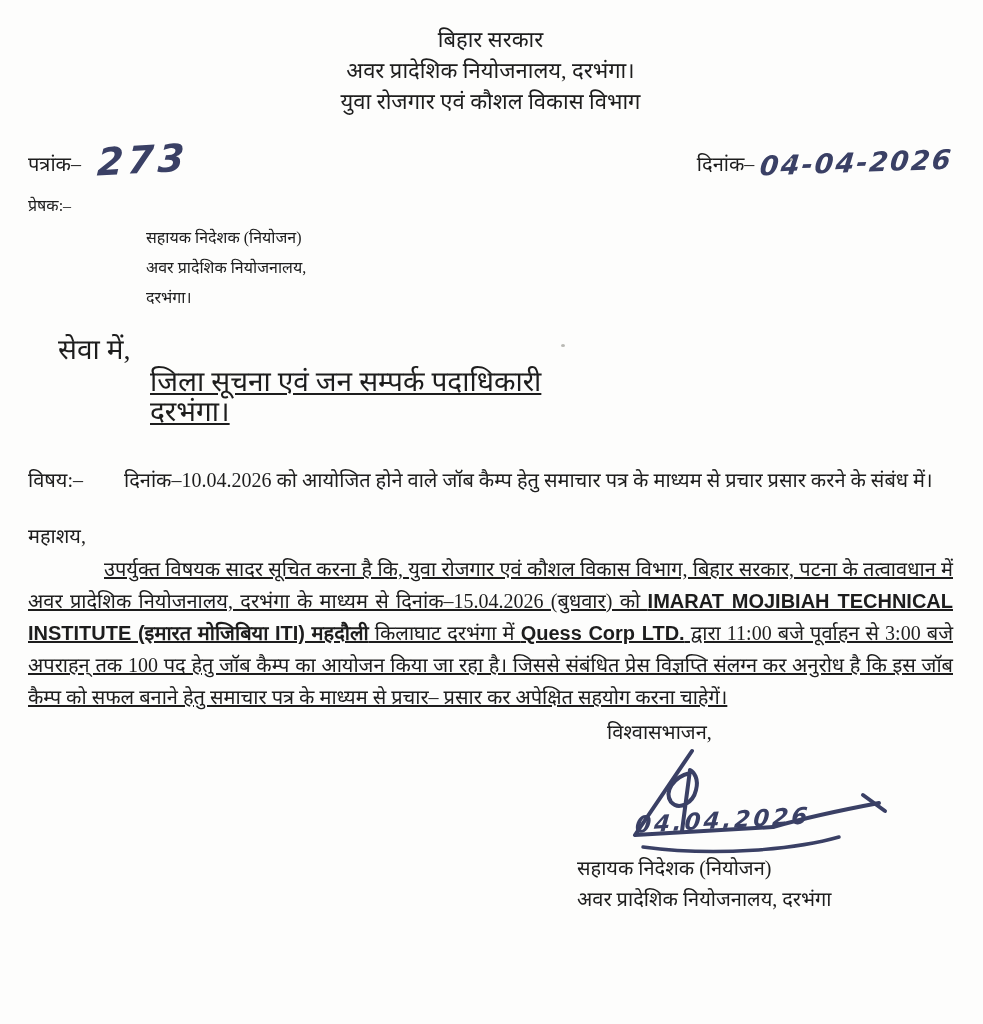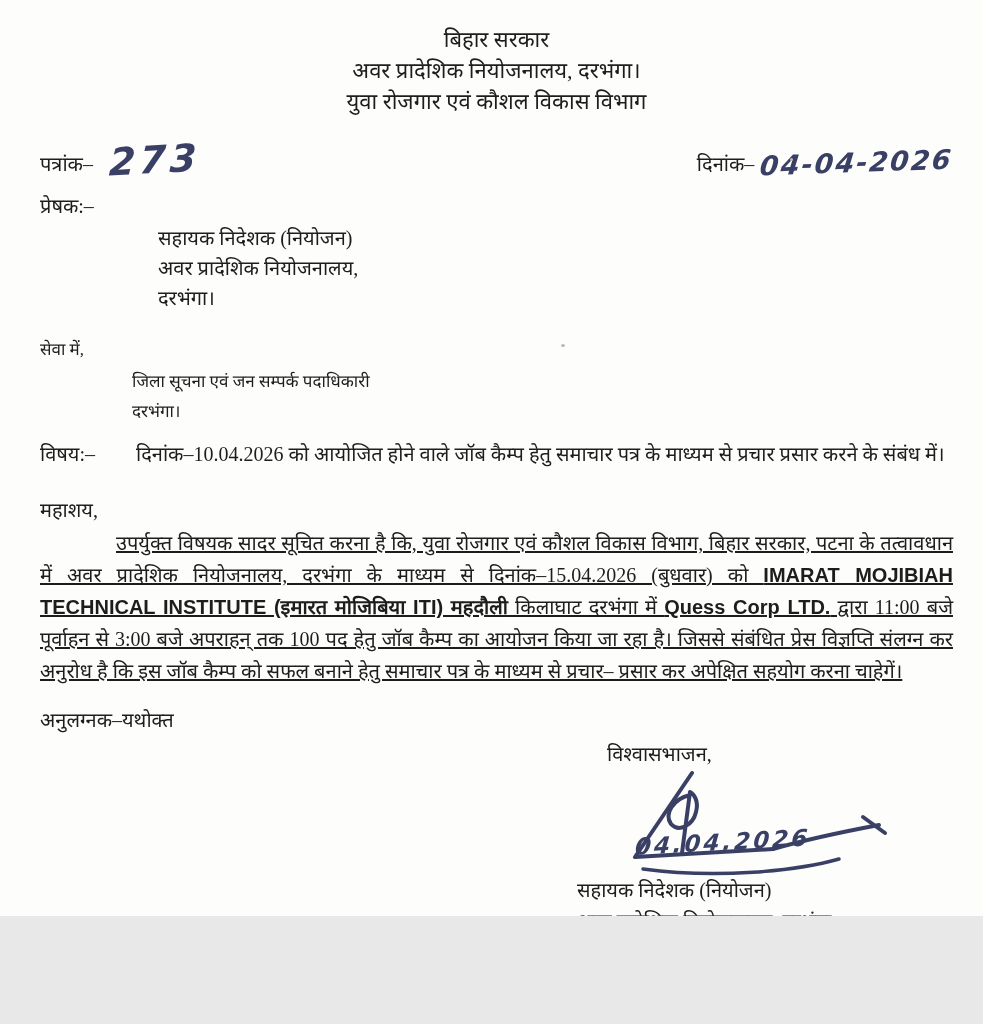--- a/index.html
+++ b/index.html
@@ -1,21 +1,21 @@
 <!DOCTYPE html>
 <html><head>
 <meta charset="utf-8">
 <style>
   html,body{margin:0;padding:0;background:#e8e8e8;}
   .page{
     position:relative;
-    width:983px;height:916px;
+    width:983px;height:1024px;
     background:#fdfdfc;
     box-sizing:border-box;
-    padding:24px 30px 0 40px;
+    padding:24px 30px 0 28px;
     font-family:"Liberation Serif","DejaVu Serif",serif;
     color:#1d1d1d;
     overflow:hidden;
   }
   
   .letterhead{text-align:center;font-size:22px;line-height:31px;}
   .letterhead .hl{font-weight:400;}
   
   .meta-row{
     display:flex;justify-content:space-between;align-items:flex-end;
@@ -31,27 +31,27 @@
     font-size:38px;line-height:34px;margin-left:16px;
     letter-spacing:4px;transform:rotate(-3deg) skewX(-6deg);
     font-weight:bold;
   }
   .hand-date{
     font-size:27px;line-height:28px;margin-left:6px;
     letter-spacing:2px;transform:rotate(-2deg) skewX(-8deg);
     font-weight:bold;
   }
   
-  .sender{margin-top:14px;font-size:20px;line-height:30px;}
+  .sender{margin-top:14px;font-size:16px;line-height:30px;}
   .sender .lines{margin-left:118px;margin-top:2px;}
-  .recipient{margin-top:22px;font-size:17px;line-height:30px;}
-  .recipient .lines{margin-left:92px;margin-top:2px;}
+  .recipient{margin-top:22px;font-size:28px;line-height:30px;margin-left:30px;}
+  .recipient .lines{margin-left:92px;margin-top:2px;text-decoration:underline;}
   
   .subject{
-    position:relative;margin-top:12px;
+    position:relative;margin-top:38px;
     font-size:20px;line-height:31px;padding-left:96px;
   }
   .subject .subject-label{position:absolute;left:0;top:0;}
   
   .salutation{margin-top:25px;font-size:20px;line-height:30px;}
   .body-par{
     margin-top:2px;font-size:20px;line-height:32px;
     text-align:justify;text-indent:76px;text-decoration:underline;
   }
   .b-sans{font-family:"Liberation Sans","DejaVu Sans",sans-serif;font-weight:bold;}
@@ -115,21 +115,20 @@
 
   <div class="subject">
     <span class="subject-label">विषय:–</span>
     <span>दिनांक–10.04.2026 को आयोजित होने वाले जॉब कैम्प हेतु समाचार पत्र के माध्यम से प्रचार प्रसार करने के संबंध में।</span>
   </div>
 
   <div class="salutation">महाशय,</div>
 
   <div class="body-par"><span>उपर्युक्त विषयक सादर सूचित करना है कि, युवा रोजगार एवं कौशल विकास विभाग, बिहार सरकार, पटना के तत्वावधान में अवर प्रादेशिक नियोजनालय, दरभंगा के माध्यम से दिनांक–15.04.2026 (बुधवार) को </span><span class="b-sans">IMARAT MOJIBIAH TECHNICAL INSTITUTE (इमारत मोजिबिया ITI) महदौली</span><span> किलाघाट दरभंगा में </span><span class="b-sans">Quess Corp LTD.</span><span> द्वारा 11:00 बजे पूर्वाहन से 3:00 बजे अपराहन् तक 100 पद हेतु जॉब कैम्प का आयोजन किया जा रहा है। जिससे संबंधित प्रेस विज्ञप्ति संलग्न कर अनुरोध है कि इस जॉब कैम्प को सफल बनाने हेतु समाचार पत्र के माध्यम से प्रचार– प्रसार कर अपेक्षित सहयोग करना चाहेगें।</span></div>
 
-  <div class="enclosure">अनुलग्नक–यथोक्त</div>
 
   <div class="sig-block">
     <div class="sig-closing">विश्वासभाजन,</div>
     <div class="sig-art">
       <svg width="340" height="106" viewBox="0 0 340 106">
         <g fill="none" stroke="#3a4065" stroke-width="4" stroke-linecap="round" stroke-linejoin="round">
           <path d="M115,4 L58,88 L196,80"></path>
           <path d="M113,26 C96,30 87,45 94,55 C102,64 116,56 119,43 C122,32 117,25 113,23 L105,84"></path>
           <path d="M196,80 C238,68 270,62 302,56"></path>
           <path d="M286,48 L308,64"></path>

